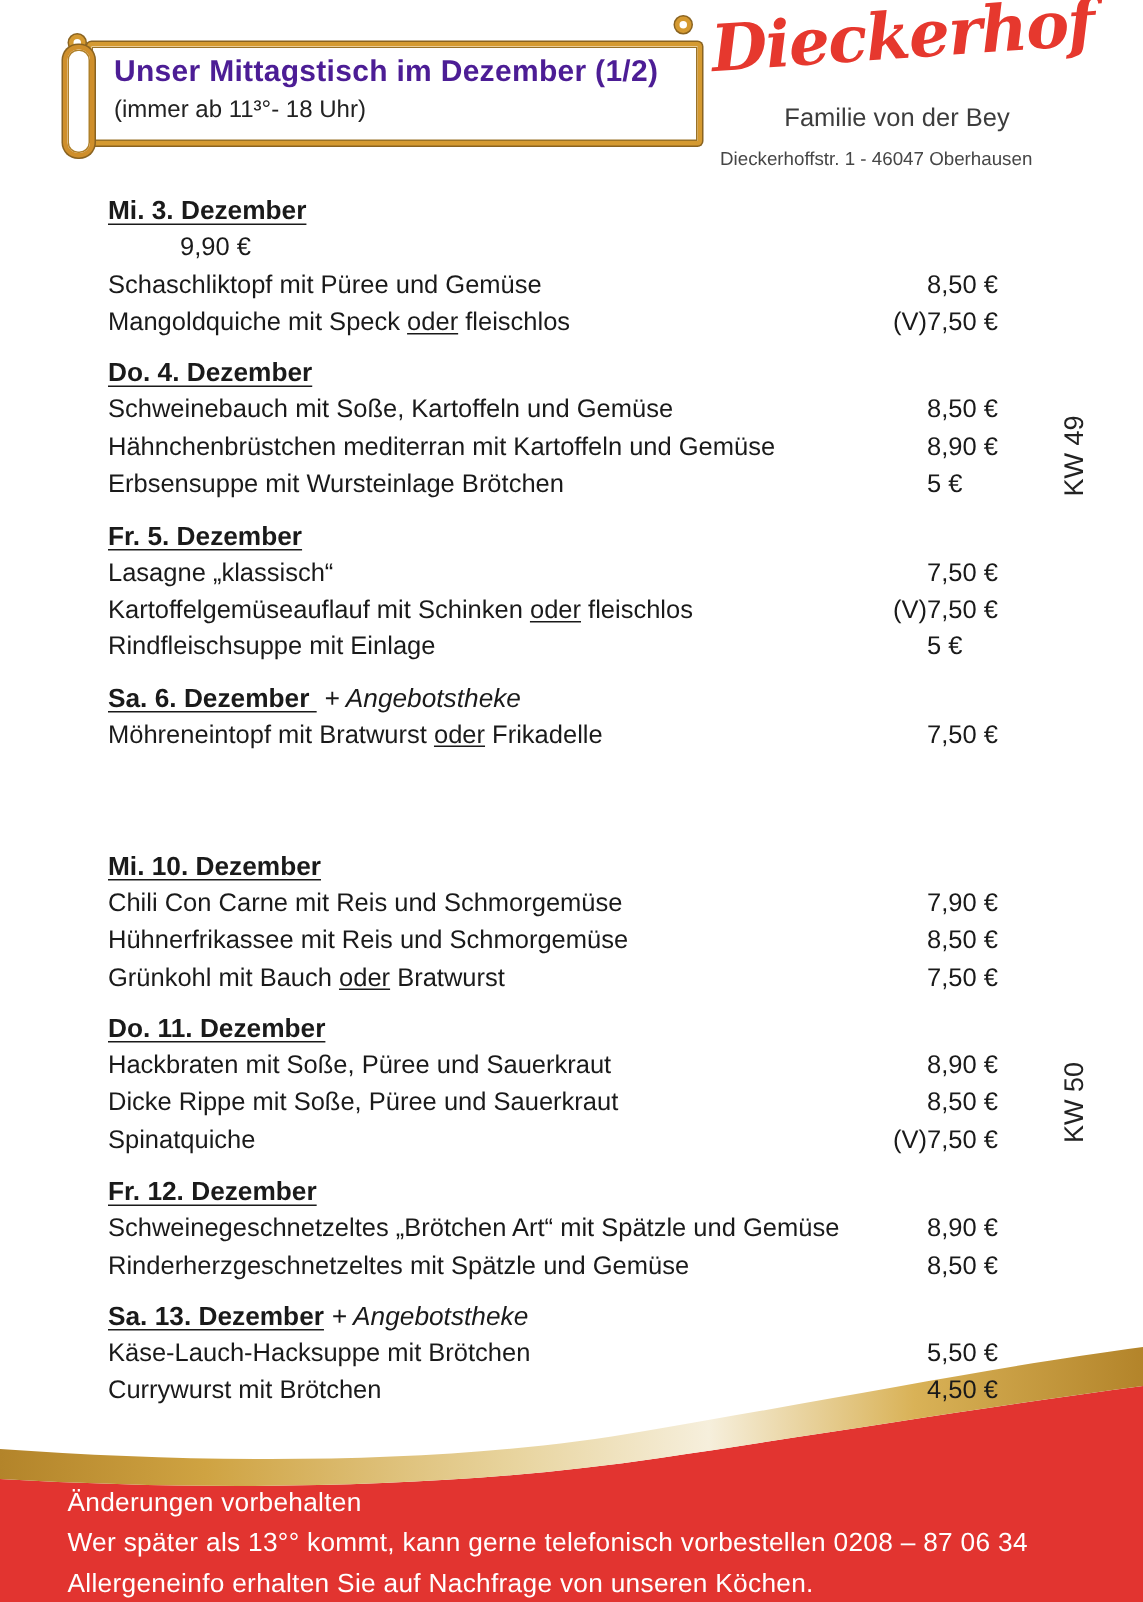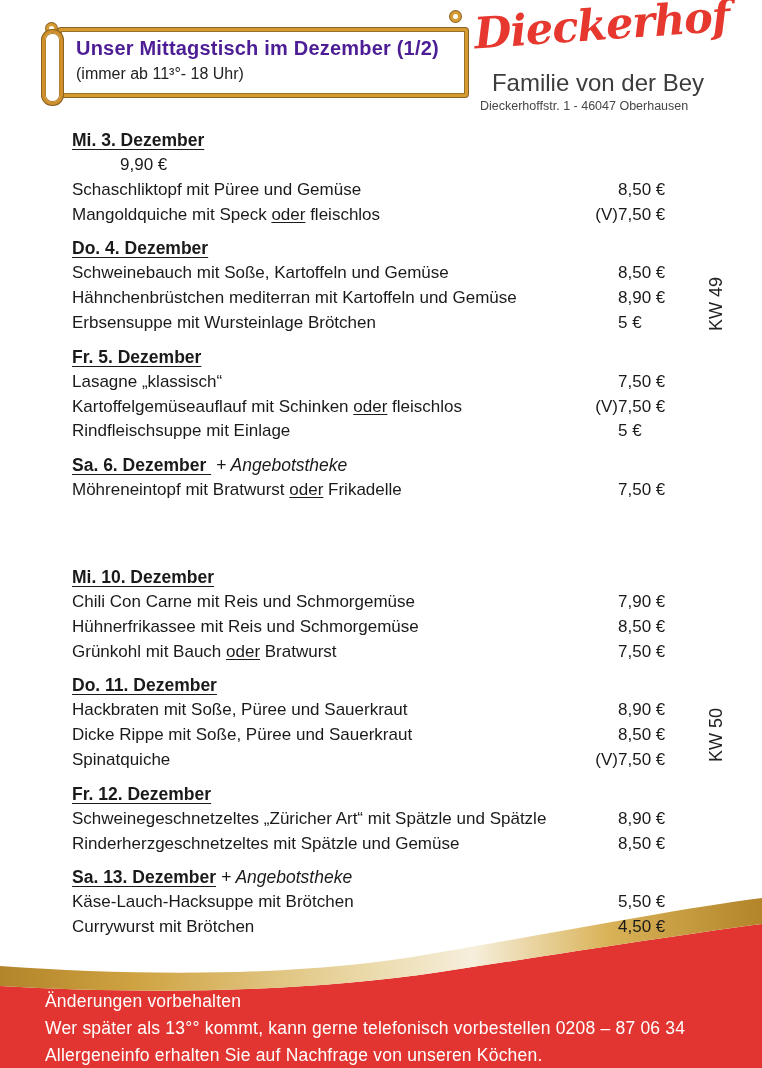--- a/index.html
+++ b/index.html
@@ -27,21 +27,21 @@
                   letter-spacing:0.2px; color:#4c1d95; z-index:4; white-space:nowrap; }
   .banner-subtitle { position:absolute; left:76px; top:65px; font-size:16px; color:#222;
                      z-index:4; white-space:nowrap; }
 
   
   .logo-brand { position:absolute; left:474px; top:0px; width:244px; text-align:center;
                 font-family:"DejaVu Serif", serif; font-style:italic; font-weight:bold;
                 font-size:43px; color:#e6382e; transform:rotate(-4deg); letter-spacing:-1px;
                 white-space:nowrap; }
   .logo-family { position:absolute; left:480px; top:69px; width:236px; text-align:center;
-                 font-size:24px; font-weight:400; color:#3d3d3d; white-space:nowrap; }
+                 font-size:17px; font-weight:400; color:#3d3d3d; white-space:nowrap; }
   .logo-address { position:absolute; left:480px; top:99px; width:236px; 
                   font-size:12.5px; color:#464646; white-space:nowrap; }
 
   
   .menu { position:absolute; left:72px; top:128px; width:624px; z-index:2; }
   .section { margin-top:9px; }
   .section:first-child { margin-top:0; }
   .section.week-break { margin-top:62px; }
   .section-heading { font-size:17.5px; font-weight:bold; line-height:25px; white-space:nowrap; }
   .h-u { text-decoration:underline; text-underline-offset:3px; }
@@ -184,21 +184,21 @@
     <div class="dish">
         <span class="dish-name"><span>Spinatquiche</span><span class="d-u"></span><span></span></span>
         <span class="v-mark">(V)</span>
         <span class="price">7,50 €</span>
       </div>
   </div>
 
   <div class="section">
     <div class="section-heading"><span class="h-u">Fr. 12. Dezember</span><span class="h-suffix"></span></div>
     <div class="dish">
-        <span class="dish-name"><span>Schweinegeschnetzeltes „Züricher Art“ mit Spätzle und Spätzle</span><span class="d-u"></span><span></span></span>
+        <span class="dish-name"><span>Schweinegeschnetzeltes „Brötchen Art“ mit Spätzle und Gemüse</span><span class="d-u"></span><span></span></span>
         <span class="v-mark"></span>
         <span class="price">8,90 €</span>
       </div>
     <div class="dish">
         <span class="dish-name"><span>Rinderherzgeschnetzeltes mit Spätzle und Gemüse</span><span class="d-u"></span><span></span></span>
         <span class="v-mark"></span>
         <span class="price">8,50 €</span>
       </div>
   </div>
 

